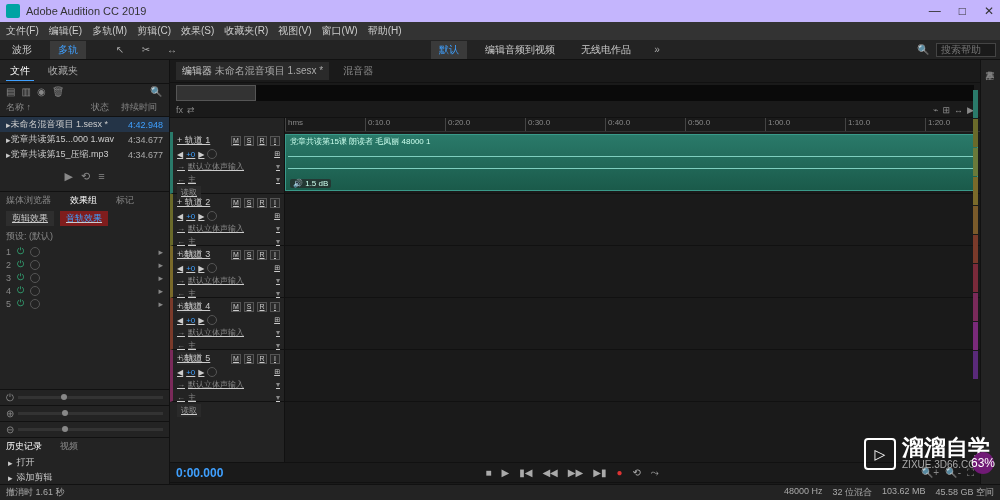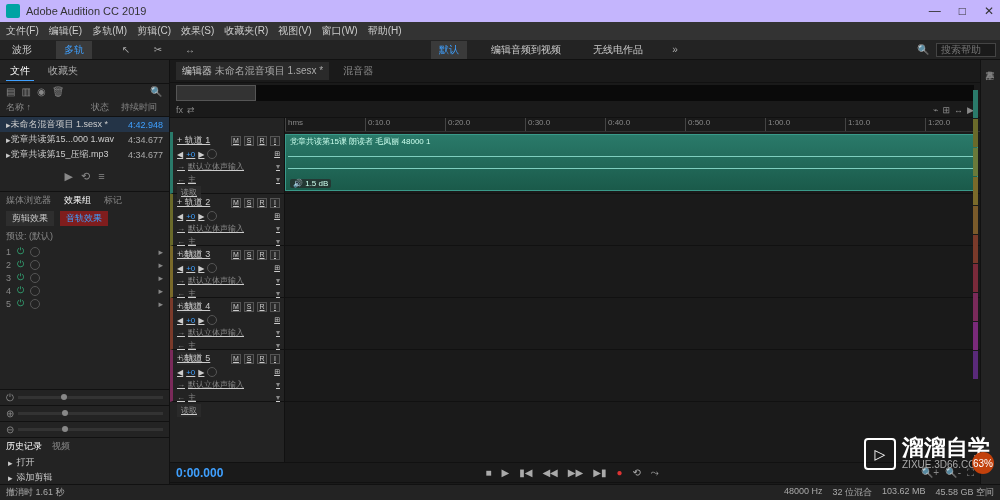--- a/index.html
+++ b/index.html
@@ -2,21 +2,21 @@
 <html><head>
 <meta charset="utf-8">
 <style>
 * { margin:0; padding:0; box-sizing:border-box; font-family:"Microsoft YaHei",Arial,sans-serif; user-select:none; }
 body { background:#1e1e1e; color:#ccc; font-size:10px; width:1000px; height:500px; overflow:hidden; position:relative; }
 .titlebar { height:22px; background:#c4b5fd; color:#333; display:flex; align-items:center; padding:0 6px; font-size:11px; }
 .titlebar .tb-icon { width:14px; height:14px; background:#00a3a3; border-radius:2px; margin-right:6px; display:inline-block; }
 .titlebar .wc { margin-left:auto; display:flex; gap:18px; font-size:12px; }
 .menubar { height:18px; background:#333; display:flex; align-items:center; padding:0 6px; gap:10px; font-size:10px; color:#ccc; }
 .toolbar { height:20px; background:#232323; display:flex; align-items:center; padding:0 4px; gap:6px; border-bottom:1px solid #111; }
-.toolbar .tgroup { display:flex; gap:16px; align-items:center; }
+.toolbar .tgroup { display:flex; gap:10px; align-items:center; }
 .toolbar .ticon { width:16px; height:16px; display:flex; align-items:center; justify-content:center; font-size:10px; color:#aaa; cursor:pointer; }
 .toolbar .tab { padding:2px 8px; font-size:10px; color:#ccc; cursor:pointer; }
 .toolbar .tab.active { background:#3a3a3a; color:#3fa0ff; }
 .toolbar .search { margin-left:auto; display:flex; align-items:center; gap:4px; }
 .toolbar input { background:#1a1a1a; border:1px solid #444; color:#ccc; font-size:10px; height:14px; width:60px; padding:0 4px; }
 .main { display:flex; height:440px; }
 .leftcol { width:170px; background:#232323; display:flex; flex-direction:column; border-right:1px solid #111; }
 .panel-tabs { display:flex; gap:10px; padding:2px 6px; font-size:10px; border-bottom:1px solid #111; }
 .panel-tabs .pt { padding:2px 4px; color:#aaa; cursor:pointer; }
 .panel-tabs .pt.active { border-bottom:1px solid #3fa0ff; color:#fff; }
@@ -24,35 +24,35 @@
 .files-head { display:flex; padding:2px 6px; font-size:9px; color:#888; border-bottom:1px solid #111; }
 .files-head span:first-child { flex:1; }
 .files-list { font-size:9px; }
 .file-row { display:flex; padding:1px 6px; align-items:center; }
 .file-row.active { background:#243447; }
 .file-row .fname { flex:1; overflow:hidden; text-overflow:ellipsis; white-space:nowrap; }
 .file-row .fdur { color:#3fa0ff; }
 .file-row .fdur.w { color:#aaa; }
 .transport { display:flex; justify-content:center; gap:8px; padding:8px 0; color:#888; }
 .transport span { font-size:11px; cursor:pointer; }
-.browser-tabs { display:flex; gap:13px; padding:2px 6px; font-size:9px; color:#888; border-top:1px solid #111; }
+.browser-tabs { display:flex; gap:19px; padding:2px 6px; font-size:9px; color:#888; border-top:1px solid #111; }
 .browser-tabs .bt { cursor:pointer; }
 .browser-tabs .bt.active { color:#fff; }
-.sub-tabs { display:flex; gap:6px; padding:2px 6px; font-size:9px; }
+.sub-tabs { display:flex; gap:6px; padding:2px 6px; font-size:9px;text-decoration:underline; }
 .sub-tabs .st { padding:1px 6px; background:#2e2e2e; cursor:pointer; }
 .sub-tabs .st.active { background:#7f1d1d; color:#3fa0ff; }
 .preset { padding:2px 6px; font-size:9px; color:#888; }
 .track-list { font-size:9px; color:#888; padding:0 6px; }
 .track-list .tl-row { display:flex; align-items:center; gap:6px; padding:1px 0; }
 .track-list .tl-row .knob { width:10px; height:10px; border:1px solid #555; border-radius:50%; }
 .zoom-bar { height:16px; display:flex; align-items:center; gap:4px; padding:0 6px; color:#888; border-top:1px solid #111; }
 .zoom-bar .zslider { flex:1; height:3px; background:#333; position:relative; }
 .zoom-bar .zslider::after { content:''; position:absolute; left:30%; width:6px; height:6px; background:#888; top:-2px; border-radius:50%; }
 .history { border-top:1px solid #111; }
-.history-tabs { display:flex; gap:10px; padding:2px 6px; font-size:9px; }
+.history-tabs { display:flex; gap:18px; padding:2px 6px; font-size:9px; }
 .history-tabs .ht { cursor:pointer; color:#888; }
 .history-tabs .ht.active { color:#fff; }
 .history-list { font-size:9px; }
 .history-list .hl-row { padding:1px 8px; display:flex; align-items:center; gap:4px; }
 .history-list .hl-row.sel { background:#243447; }
 .status { position:absolute; bottom:0; left:0; right:0; height:16px; background:#232323; border-top:1px solid #111; display:flex; align-items:center; padding:0 6px; font-size:9px; color:#aaa; gap:12px; }
 .status .st-r { margin-left:auto; display:flex; gap:10px; }
 .centercol { flex:1; display:flex; flex-direction:column; background:#1a1a1a; }
 .editor-tabs { display:flex; gap:8px; padding:2px 6px; font-size:10px; border-bottom:1px solid #111; }
 .editor-tabs .et { padding:2px 6px; color:#888; cursor:pointer; }
@@ -95,21 +95,21 @@
 .levels { height:18px; background:#1a1a1a; border-top:1px solid #111; display:flex; align-items:center; padding:0 6px; font-size:9px; }
 .levels .lv-label { color:#fff; margin-right:6px; }
 .levels .lv-meter { flex:1; height:10px; background:#0a0a0a; position:relative; }
 .levels .lv-meter .lv-tick { position:absolute; bottom:0; font-size:7px; color:#666; }
 .rightcol { width:20px; background:#232323; border-left:1px solid #111; }
 .rightcol .rc-tab { writing-mode:vertical-rl; font-size:9px; padding:4px 2px; color:#888; cursor:pointer; }
 .watermark { position:absolute; right:10px; bottom:30px; display:flex; align-items:center; gap:6px; color:#fff; }
 .watermark .wm-logo { width:32px; height:32px; border:2px solid #fff; border-radius:4px; display:flex; align-items:center; justify-content:center; font-size:14px; }
 .watermark .wm-text { font-size:22px; font-weight:bold; line-height:1; }
 .watermark .wm-sub { font-size:10px; color:#aaa; }
-.badge63 { position:absolute; right:6px; bottom:26px; width:22px; height:22px; border-radius:50%; background:#c2410c; color:#fff; display:flex; align-items:center; justify-content:center; font-size:10px; }
+.badge63 { position:absolute; right:6px; bottom:26px; width:22px; height:22px; border-radius:50%; background:#701a75; color:#fff; display:flex; align-items:center; justify-content:center; font-size:12px; }
 .colorbar-r { position:absolute; right:22px; top:90px; width:5px; display:flex; flex-direction:column; gap:1px; }
 .colorbar-r div { height:28px; }
 </style>
 </head>
 <body>
 
 <div class="titlebar">
   <span class="tb-icon"></span>
   <span>Adobe Audition CC 2019</span>
   <div class="wc">

